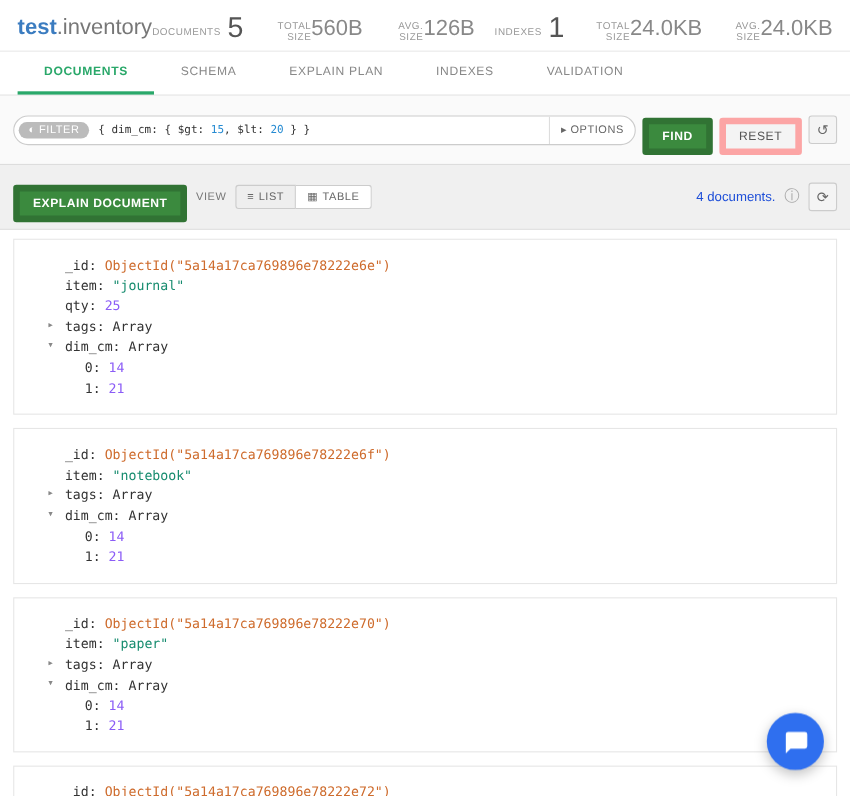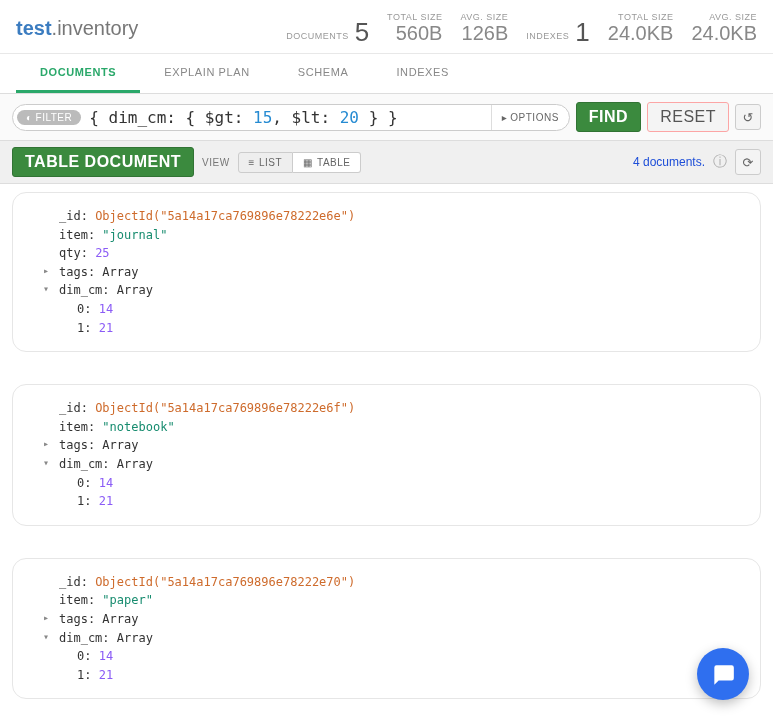--- a/index.html
+++ b/index.html
@@ -36,21 +36,21 @@
     text-align: right;
   }
   .stat-val {
     font-size: 20px;
     color: #888;
     text-align: right;
   }
   .stat-big .stat-val { font-size: 26px; color: #555; line-height: 1; }
   .stat-big { display: flex; align-items: flex-end; gap: 6px; }
   .stat-big .stat-label { padding-bottom: 4px; }
-  .stat-col { display:flex; flex-direction:column; align-items:flex-end; }
+  .stat-col { display:flex; flex-direction:row; align-items:flex-end; }
 
   .tabs {
     display: flex;
     border-bottom: 1px solid #ddd;
     padding: 0 16px;
   }
   .tab {
     padding: 12px 24px;
     font-size: 11px;
     letter-spacing: 0.6px;
@@ -91,44 +91,45 @@
     border-radius: 10px;
     margin-left: 4px;
     letter-spacing: 0.5px;
     display: flex;
     align-items: center;
     gap: 3px;
   }
   .query-text {
     flex: 1;
     font-family: Menlo, Consolas, monospace;
-    font-size: 16px;
+    font-size: 10px;
     padding: 0 8px;
     white-space: nowrap;
   }
   .q-key{color:#333} .q-num{color:#268bd2}
   .options-btn {
     font-size: 10px;
     letter-spacing: 0.5px;
     color: #666;
     padding: 0 10px;
     border-left: 1px solid #ddd;
     height: 100%;
     display:flex; align-items:center; gap:3px;
     cursor:pointer;
   }
   .btn {
-    border: 1px solid #fca5a5;
+    border: 6px solid #fca5a5;
     background: #f4f4f4;
     color: #555;
-    font-size: 16px;
+    font-size: 11px;
     padding: 5px 12px;
     border-radius: 3px;
     cursor: pointer;
     letter-spacing: 0.5px;
+    margin-top: 12px;
   }
   .btn.green { background: #3b8a3e; border-color: #317334; color: #fff; font-weight:600; }
   .icon-btn {
     border:1px solid #ccc; background:#f4f4f4; border-radius:3px;
     width:26px; height:26px; display:flex;align-items:center;justify-content:center;
     cursor:pointer; color:#666;
   }
 
   .toolbar {
     display:flex; align-items:center; gap:8px;
@@ -144,23 +145,23 @@
     font-size:10px;letter-spacing:0.5px;padding:4px 10px;
     display:flex;align-items:center;gap:4px;cursor:pointer;
   }
   .seg .seg-btn:first-child{border-radius:3px 0 0 3px}
   .seg .seg-btn:last-child{border-radius:0 3px 3px 0;border-left:none}
   .seg .seg-btn.active{background:#eee}
   .doc-count{font-size:12px;color:#1d4ed8}
 
   .docs { padding: 8px 12px 40px 12px; background:#fff; }
   .doc-card{
-    border:1px solid #e6e6e6; border-radius:14px;
+    border:1px solid #e6e6e6; border-radius:0;
     padding: 14px 10px 14px 46px;
-    margin-bottom: 32px;
+    margin-bottom: 12px;
     font-family: Menlo, Consolas, monospace;
     font-size: 12px;
     line-height: 1.55;
     position:relative;
   }
   .row{white-space:nowrap}
   .caret{
     position:absolute; left:30px; width:10px; color:#888; cursor:pointer;
     font-size:10px; display:inline-block;
   }
@@ -210,23 +211,24 @@
     </div>
     <div class="stat-col">
       <div class="stat-label">AVG. SIZE</div>
       <div class="stat-val">24.0KB</div>
     </div>
   </div>
 </div>
 
 <div class="tabs">
   <div class="tab active">DOCUMENTS</div>
+  <div class="tab">SCHEMA</div>
   <div class="tab">EXPLAIN PLAN</div>
-  <div class="tab">SCHEMA</div>
   <div class="tab">INDEXES</div>
+  <div class="tab">VALIDATION</div>
 </div>
 
 <div class="querybar">
   <div class="query-input">
     <span class="filter-chip">
       <span>◐</span>
       <span>FILTER</span>
     </span>
     <span class="query-text">
       <span class="q-key">{ dim_cm: { $gt: </span><span class="q-num">15</span><span class="q-key">, $lt: </span><span class="q-num">20</span><span class="q-key"> } }</span>
@@ -237,21 +239,21 @@
     </span>
   </div>
   <button class="btn green">FIND</button>
   <button class="btn">RESET</button>
   <div class="icon-btn">
     <span>↺</span>
   </div>
 </div>
 
 <div class="toolbar">
-  <button class="btn green">TABLE DOCUMENT</button>
+  <button class="btn green">EXPLAIN DOCUMENT</button>
   <span class="view-label">VIEW</span>
   <div class="seg">
     <div class="seg-btn active">
       <span>≡</span>
       <span>LIST</span>
     </div>
     <div class="seg-btn">
       <span>▦</span>
       <span>TABLE</span>
     </div>

